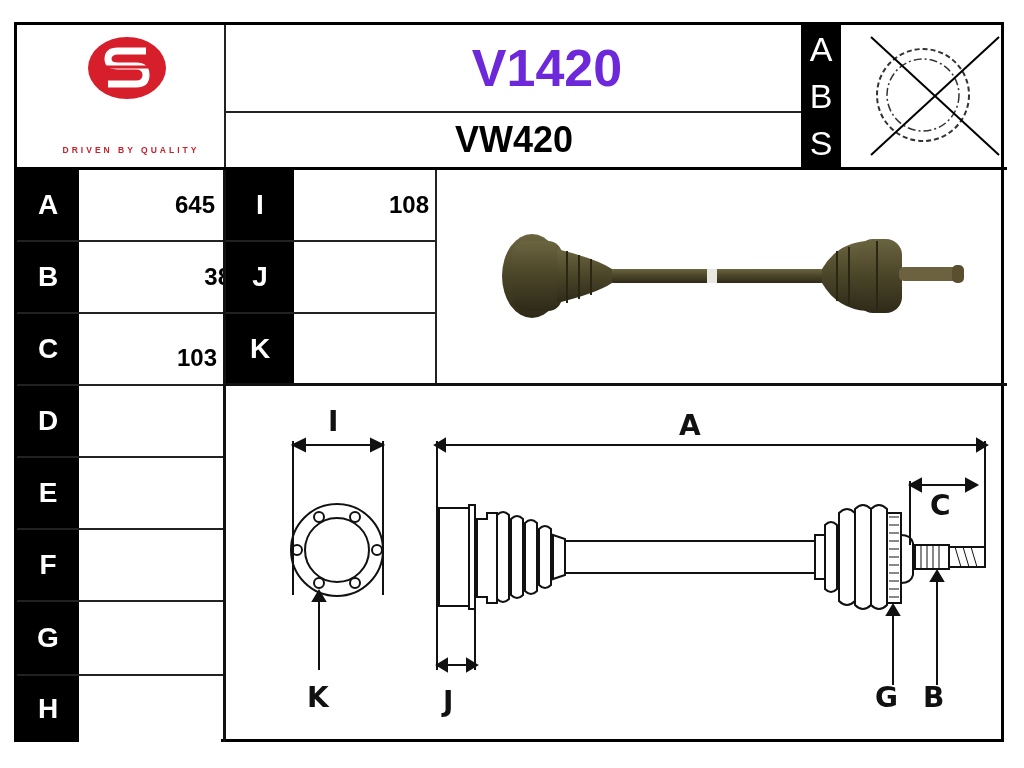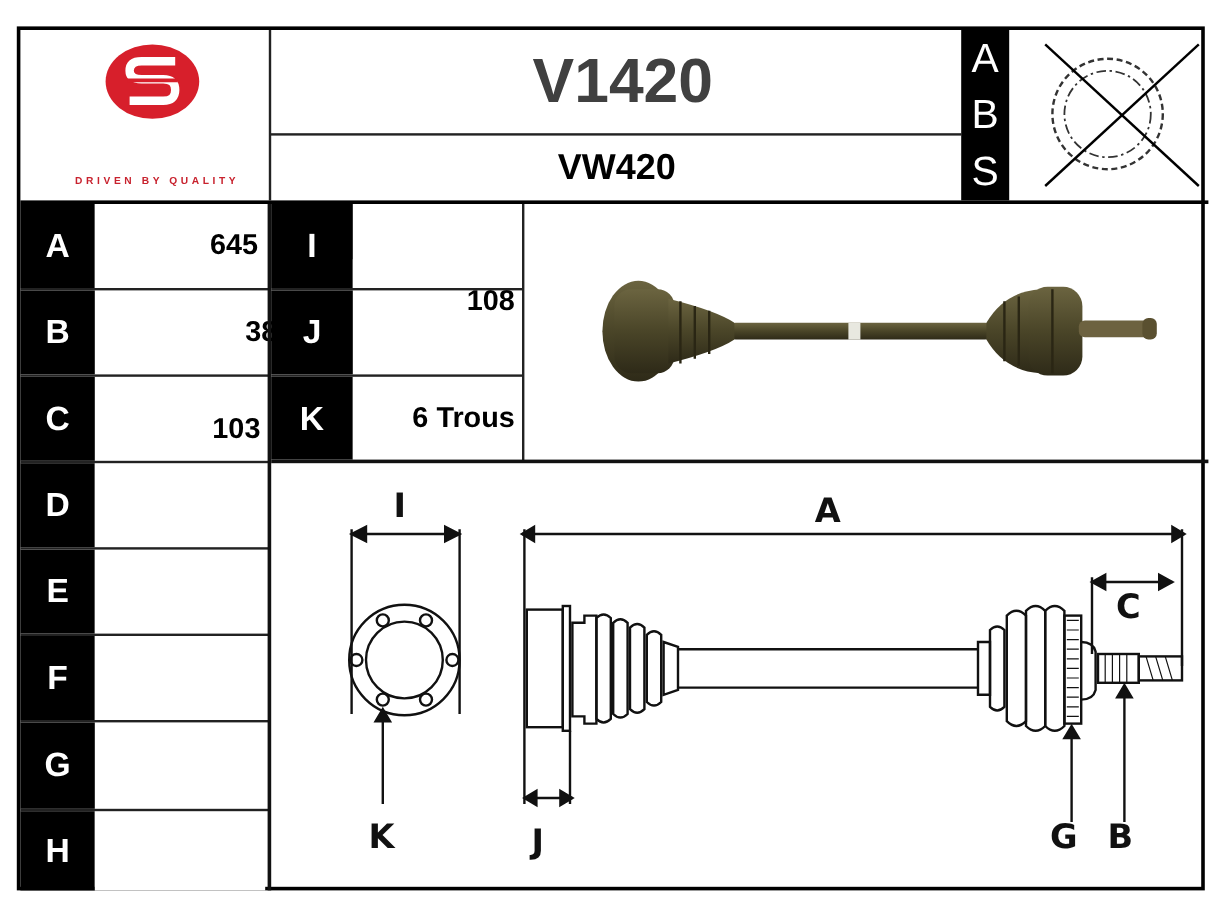--- a/index.html
+++ b/index.html
@@ -5,22 +5,22 @@
   html, body { margin:0; padding:0; background:#ffffff; }
   body { width:1024px; height:768px; position:relative; overflow:hidden; font-family:"Liberation Sans", sans-serif; }
   .sheet { position:absolute; left:14px; top:22px; width:990px; height:720px; border:3px solid #000; box-sizing:border-box; background:#fff; }
   .abs { position:absolute; }
   .hline { position:absolute; height:2px; background:#222; }
   .vline { position:absolute; width:2px; background:#222; }
   .logo-cell { left:0; top:0; width:208px; height:142px; }
   .logo-circle { position:absolute; left:71px; top:12px; width:78px; height:62px; border-radius:50%; background:#d71f2b; }
   .logo-word { position:absolute; left:34px; top:78px; width:160px; text-align:center; font-size:46px; font-weight:bold; color:#2b2b2b; letter-spacing:1px; line-height:46px; font-family:"DejaVu Sans", sans-serif; }
   .logo-tag { position:absolute; left:34px; top:120px; width:160px; text-align:center; font-size:8.5px; font-weight:bold; color:#c8222e; letter-spacing:3px; }
-  .title { position:absolute; left:210px; top:0; width:584px; height:86px; display:flex; align-items:center; justify-content:center; font-size:52px; font-weight:bold; color:#404040; }
-  .subtitle { position:absolute; left:210px; top:88px; width:574px; height:54px; display:flex; align-items:center; justify-content:center; font-size:30px; font-weight:bold; color:#000; }
+  .title { position:absolute; left:210px; top:0; width:584px; height:86px; display:flex; align-items:center; justify-content:center; font-size:52px; font-weight:bold; color:#6d28d9;padding-left:28px; }
+  .subtitle { position:absolute; left:210px; top:88px; width:574px; height:54px; display:flex; align-items:center; justify-content:center; font-size:36px; font-weight:bold; color:#000; }
   .abs-col { position:absolute; left:784px; top:0; width:40px; height:142px; background:#000; color:#fff; display:flex; flex-direction:column; justify-content:space-around; align-items:center; font-size:34px; line-height:34px; }
   .abs-icon { position:absolute; left:826px; top:0; width:161px; height:142px; }
   .key { position:absolute; background:#000; color:#fff; font-weight:bold; font-size:28px; display:flex; align-items:center; justify-content:center; }
   .val { position:absolute; background:#fff; font-weight:bold; font-size:24px; color:#000; display:flex; align-items:center; justify-content:flex-end; padding-right:6px; box-sizing:border-box; }
   .photo { position:absolute; left:420px; top:144px; width:567px; height:214px; }
   .drawing { position:absolute; left:210px; top:360px; width:777px; height:357px; }
   .dlabel { position:absolute; font-weight:bold; font-size:28px; color:#111; font-family:"DejaVu Sans", sans-serif; }
 </style>
 </head>
 <body>
@@ -76,24 +76,23 @@
   <div class="hline" style="left:0; top:215px; width:208px;"></div>
   <div class="hline" style="left:0; top:287px; width:208px;"></div>
   <div class="hline" style="left:0; top:359px; width:208px;"></div>
   <div class="hline" style="left:0; top:431px; width:208px;"></div>
   <div class="hline" style="left:0; top:503px; width:208px;"></div>
   <div class="hline" style="left:0; top:575px; width:208px;"></div>
   <div class="hline" style="left:0; top:649px; width:208px;"></div>
   <div class="vline" style="left:206px; top:145px; height:572px; width:3px; background:#111;"></div>
 
   <div class="key" style="left:209px; top:145px; width:68px; height:70px;">I</div>
-  <div class="val" style="left:277px; top:145px; width:141px; height:70px;margin-top:46px;">108</div>
+  <div class="val" style="left:277px; top:145px; width:141px; height:70px;">108</div>
   <div class="key" style="left:209px; top:217px; width:68px; height:70px;">J</div>
   <div class="key" style="left:209px; top:289px; width:68px; height:69px;">K</div>
-  <div class="val" style="left:277px; top:289px; width:141px; height:69px;">6 Trous</div>
   <div class="hline" style="left:209px; top:215px; width:209px;"></div>
   <div class="hline" style="left:209px; top:287px; width:209px;"></div>
   <div class="vline" style="left:418px; top:145px; height:214px;"></div>
   <div class="hline" style="left:209px; top:358px; width:781px; height:3px; background:#111;"></div>
 
   <div class="photo">
     <svg width="567" height="214" viewBox="0 0 567 214">
       <defs>
         <linearGradient id="metal" x1="0" y1="0" x2="0" y2="1">
           <stop offset="0" stop-color="#6b6440"></stop>

